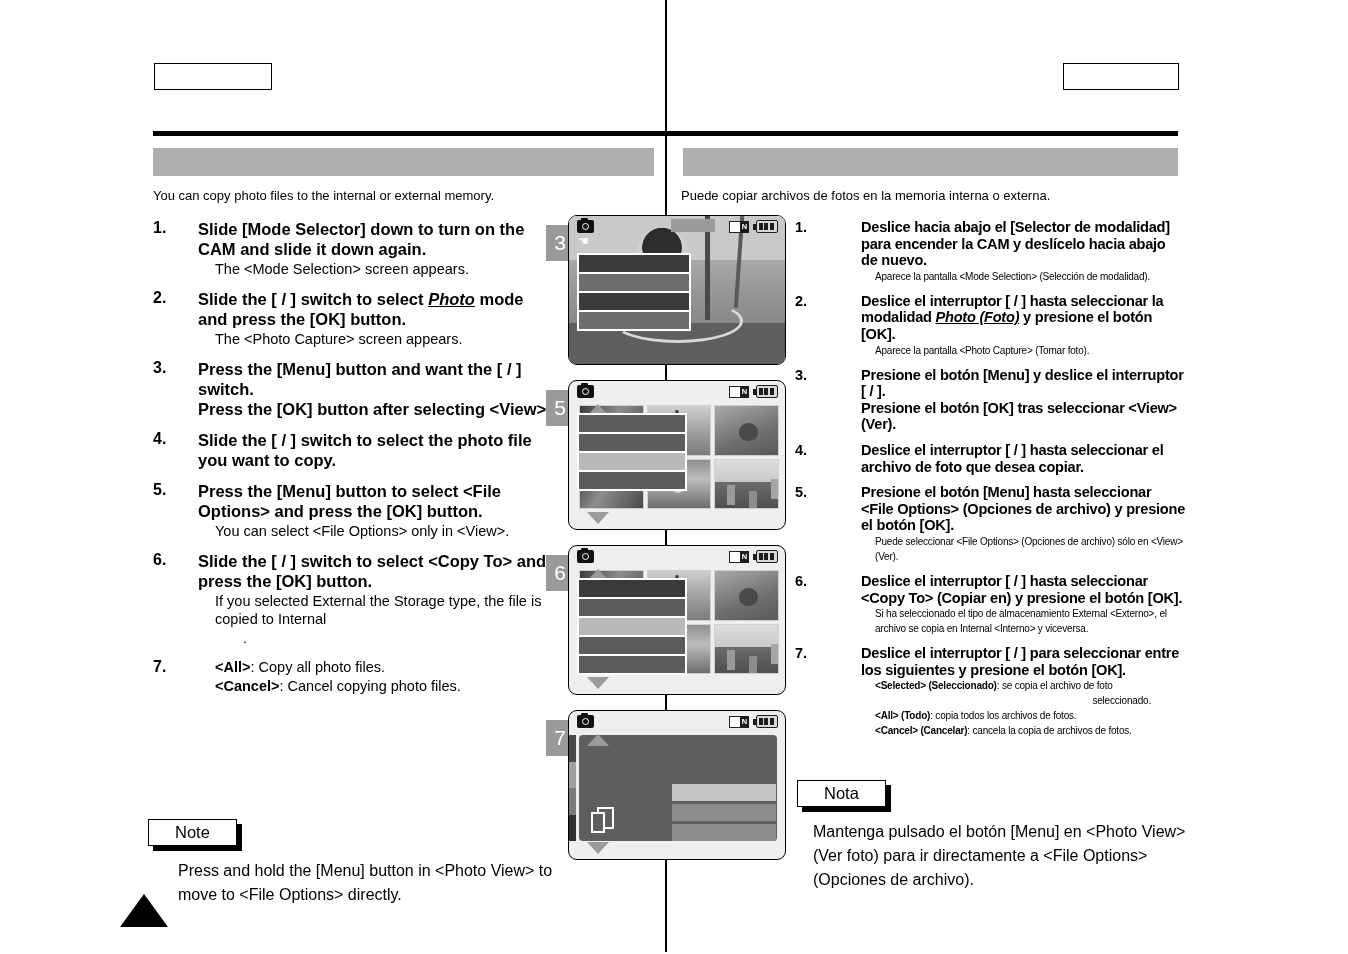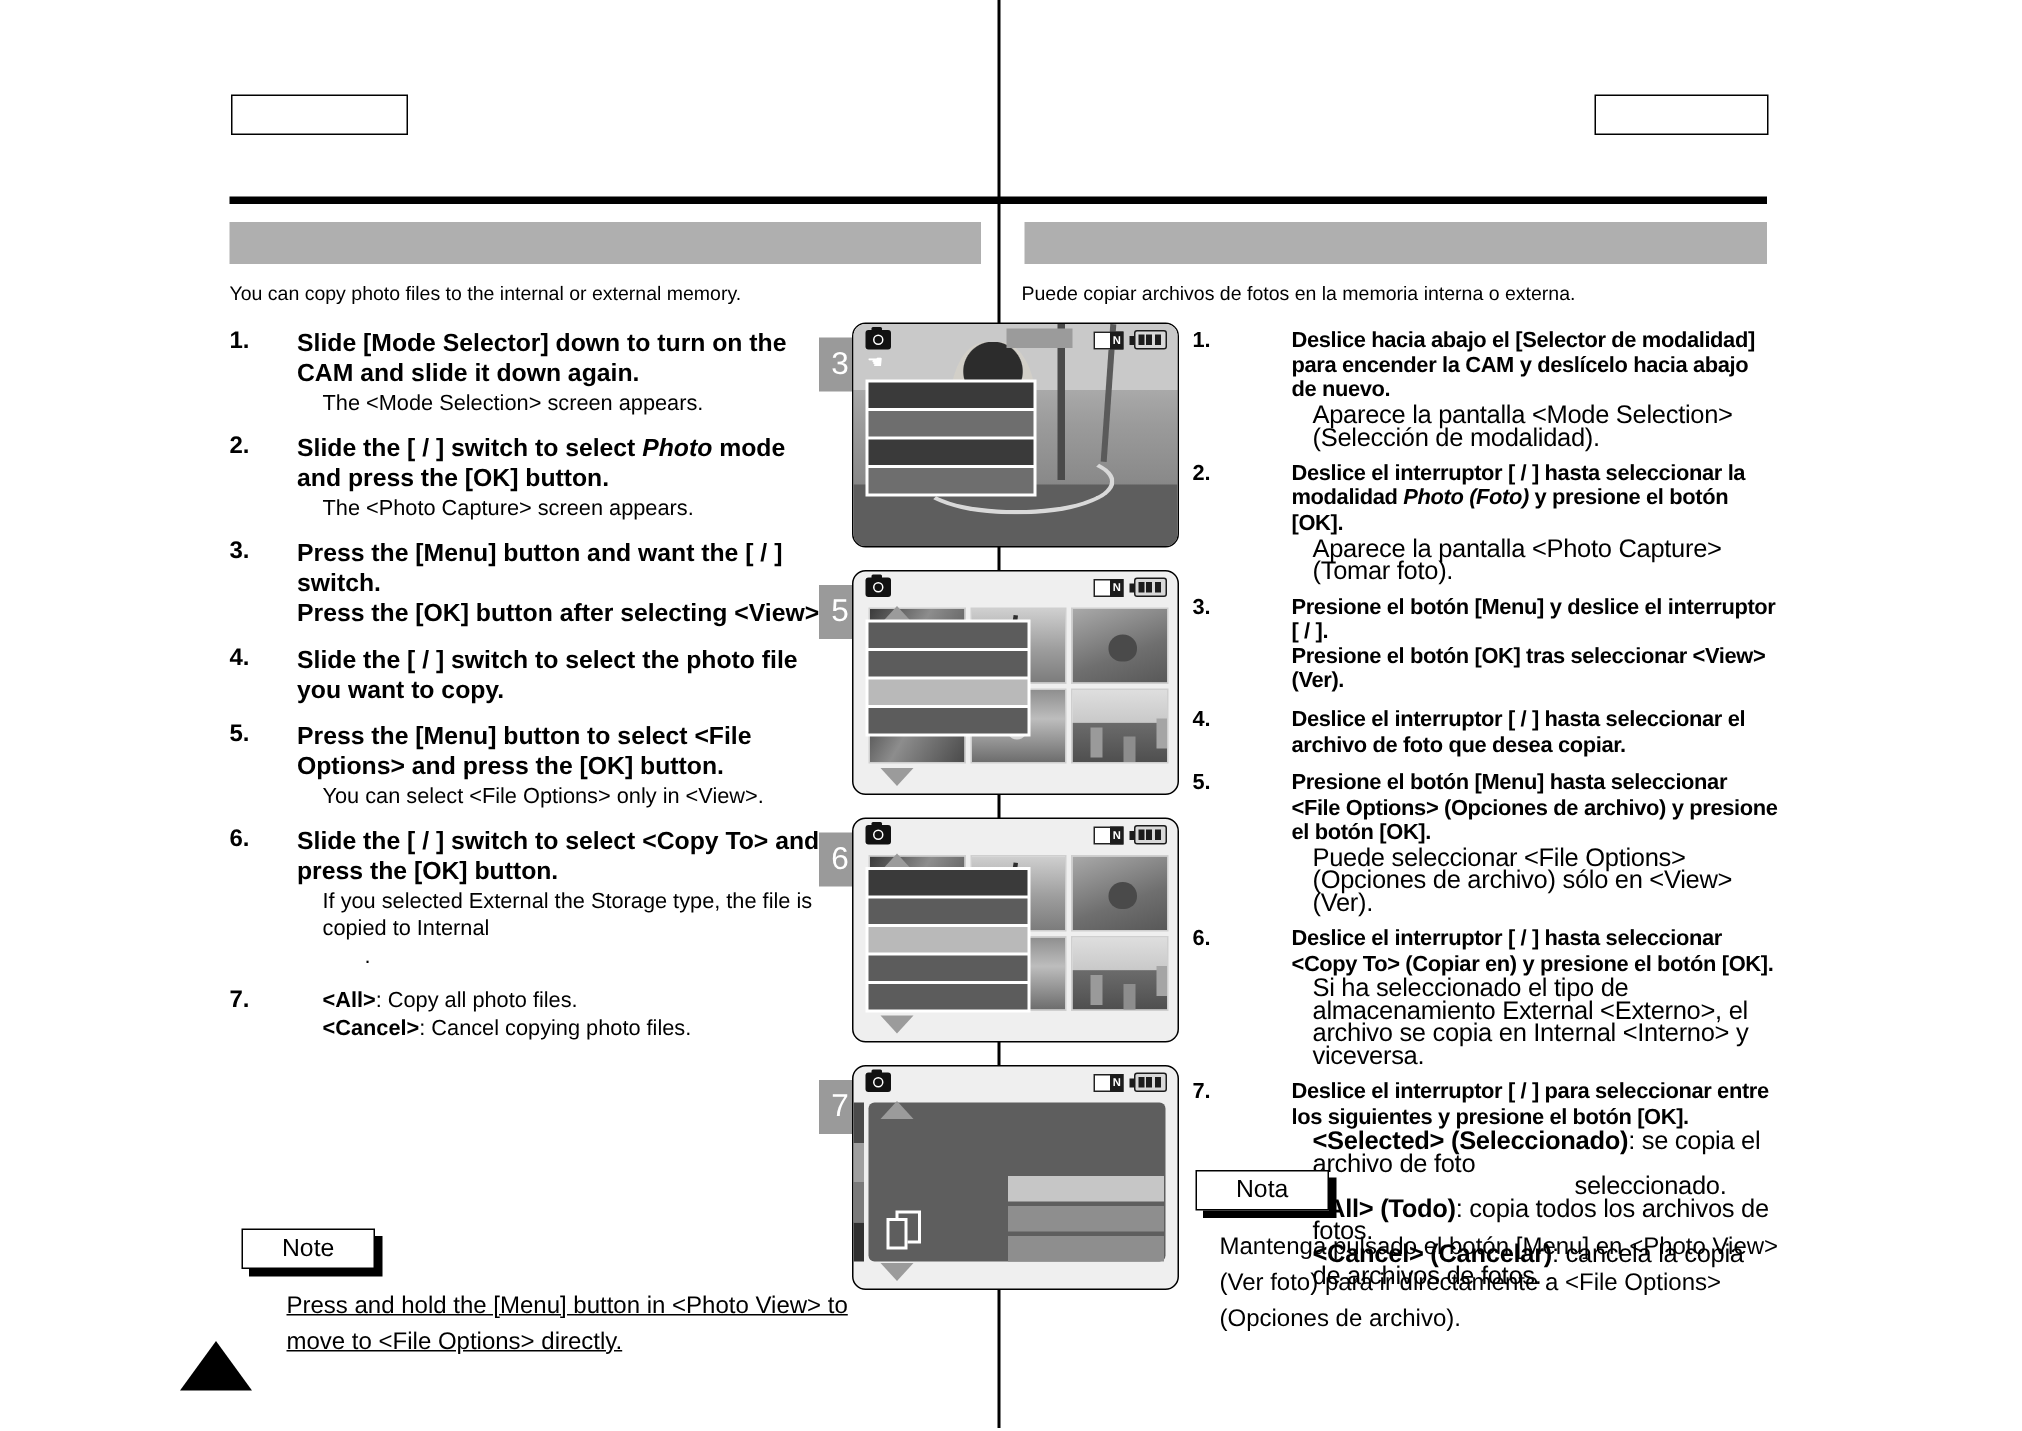--- a/index.html
+++ b/index.html
@@ -44,30 +44,30 @@
   
   #steps-en .step-num{font-size:16px;}
   #steps-en .step-body{margin-left:45px;}
   #steps-en .step-main{font-size:16.5px;line-height:20px;}
   #steps-en .step-sub{font-size:14.5px;line-height:18px;margin-left:17px;margin-top:1px;font-weight:normal;}
 
   
   #steps-es .step-num{font-size:14.5px;}
   #steps-es .step-body{margin-left:66px;}
   #steps-es .step-main{font-size:14.6px;line-height:16.6px;letter-spacing:-0.25px;}
-  #steps-es .step-sub{font-size:17px;line-height:15px;margin-left:14px;margin-top:0px;font-weight:normal;letter-spacing:-0.2px;}
+  #steps-es .step-sub{font-size:10px;line-height:15px;margin-left:14px;margin-top:0px;font-weight:normal;letter-spacing:-0.2px;}
   #steps-es .step{margin-bottom:9px;}
 
-  em.ital{font-style:italic;font-weight:bold;}
+  em.ital{font-style:italic;font-weight:bold;text-decoration:underline;}
   b.bd{font-weight:bold;}
   .indent2{margin-left:28px;display:block;}
 
   
   .note-wrap{position:absolute;}
-  #note-en{left:161px;top:819px;text-decoration:underline;}
+  #note-en{left:148px;top:819px;}
   #note-es{left:797px;top:780px;}
   .note-tag{position:relative;display:inline-block;border:1.6px solid #000;background:#fff;
             padding:3px 26px 3px 26px;font-size:16.5px;line-height:19px;box-shadow:5px 5px 0 #000;}
   .note-body{font-size:16px;line-height:24px;margin-top:13px;}
   #note-en .note-body{margin-left:30px;width:400px;}
   #note-es .note-body{margin-left:16px;width:400px;}
 
   .corner-tri{position:absolute;left:120px;top:894px;width:0;height:0;
               border-left:24px solid transparent;border-right:24px solid transparent;
               border-bottom:33px solid #000;}

